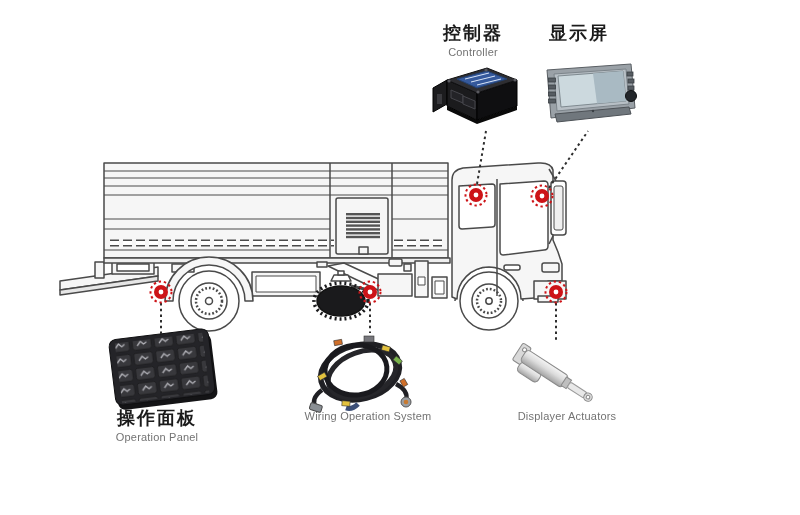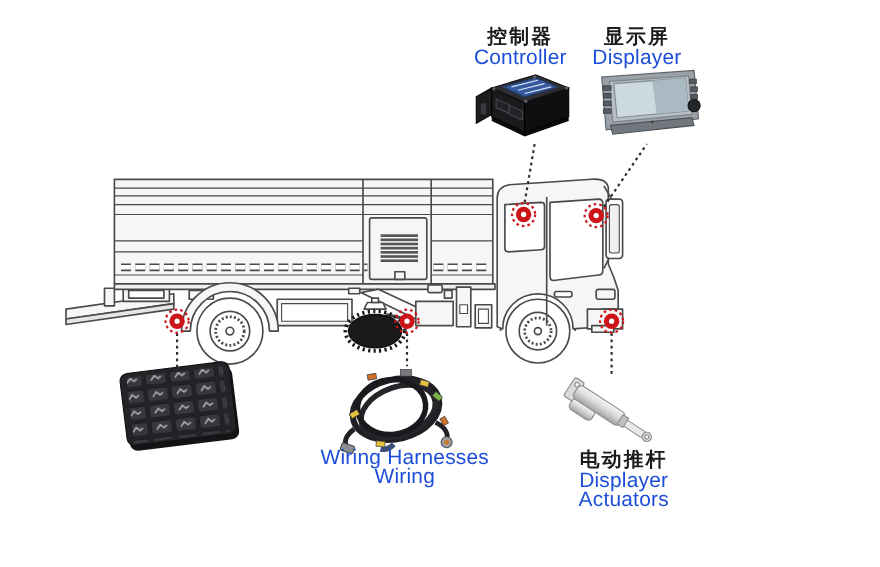--- a/index.html
+++ b/index.html
@@ -2,21 +2,21 @@
 <html><head>
 <meta charset="utf-8">
 <style>
   html,body{margin:0;padding:0;background:#fff;}
   .stage{position:relative;width:724px;height:515px;background:#ffffff;overflow:hidden;
          font-family:"Liberation Sans", sans-serif;}
   .scene{position:absolute;left:0;top:0;}
   .label{position:absolute;text-align:center;}
   .label .cn{display:block;font-size:18px;font-weight:700;color:#1b1b1b;
              letter-spacing:2px;line-height:21px;}
-  .label .en{display:block;font-size:19px;color:#1d4ed8;line-height:17px;letter-spacing:.2px;}
+  .label .en{display:block;font-size:11px;color:#737373;line-height:17px;letter-spacing:.2px;}
   .connector{stroke:#2e2e2e;stroke-width:2;stroke-dasharray:2.5 3.2;}
   .marker .ring{fill:none;stroke:#cd1418;stroke-width:2;stroke-dasharray:2.4 2.8;}
   .marker .dot{fill:#cd1418;}
   .marker .hole{fill:#ffffff;}
 </style>
 </head>
 <body>
 
 <div class="stage">
 
@@ -254,27 +254,27 @@
       </g>
   </svg>
 
   <div class="label" style="left:403px;top:23px;width:140px;">
     <span class="cn">控制器</span>
     <span class="en">Controller</span>
   </div>
 
   <div class="label" style="left:509px;top:23px;width:140px;">
     <span class="cn">显示屏</span>
-    <span class="en">Displayer</span>
   </div>
 
   <div class="label" style="left:87px;top:408px;width:140px;">
+    <span class="cn">操作面板</span>
+    <span class="en">Operation Panel</span>
   </div>
 
   <div class="label" style="left:278px;top:408px;width:180px;">
-    <span class="en">Wiring Harnesses Wiring</span>
+    <span class="en">Wiring Operation System</span>
   </div>
 
   <div class="label" style="left:497px;top:408px;width:140px;">
-    <span class="cn">电动推杆</span>
     <span class="en">Displayer Actuators</span>
   </div>
 </div>
 
 </body></html>

